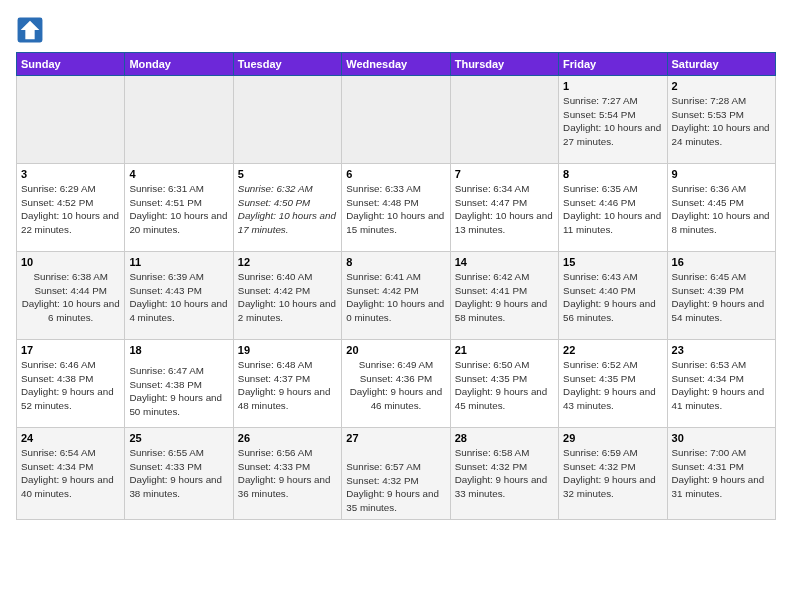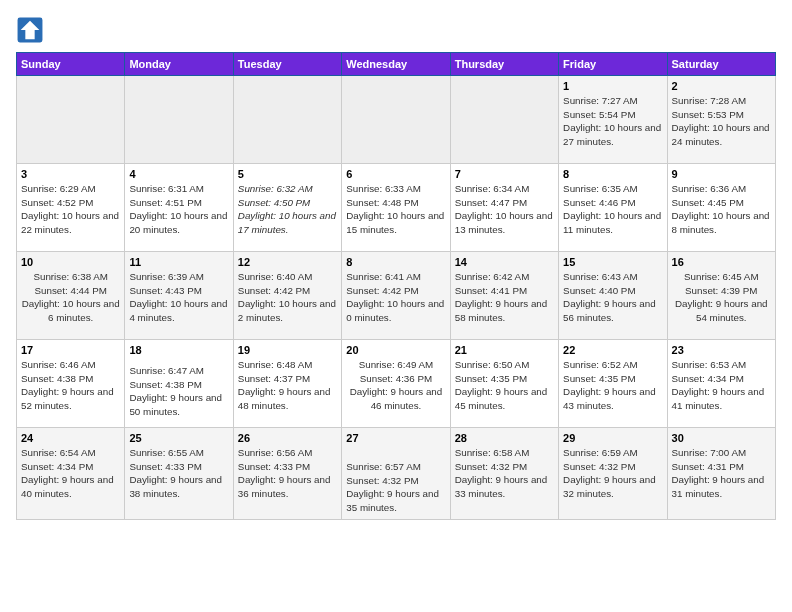--- a/index.html
+++ b/index.html
@@ -215,21 +215,21 @@
 Daylight: 9 hours and 58 minutes.</div>
         </td>
         <td>
           <span class="day-num">15</span>
           <div class="day-info" style="white-space: pre-line;">Sunrise: 6:43 AM
 Sunset: 4:40 PM
 Daylight: 9 hours and 56 minutes.</div>
         </td>
         <td>
           <span class="day-num">16</span>
-          <div class="day-info" style="white-space: pre-line; text-align: center;">Sunrise: 6:45 AM
+          <div class="day-info" style="white-space: pre-line;">Sunrise: 6:45 AM
 Sunset: 4:39 PM
 Daylight: 9 hours and 54 minutes.</div>
         </td>
       </tr>
       <tr>
         <td>
           <span class="day-num">17</span>
           <div class="day-info" style="white-space: pre-line;">Sunrise: 6:46 AM
 Sunset: 4:38 PM
 Daylight: 9 hours and 52 minutes.</div>

